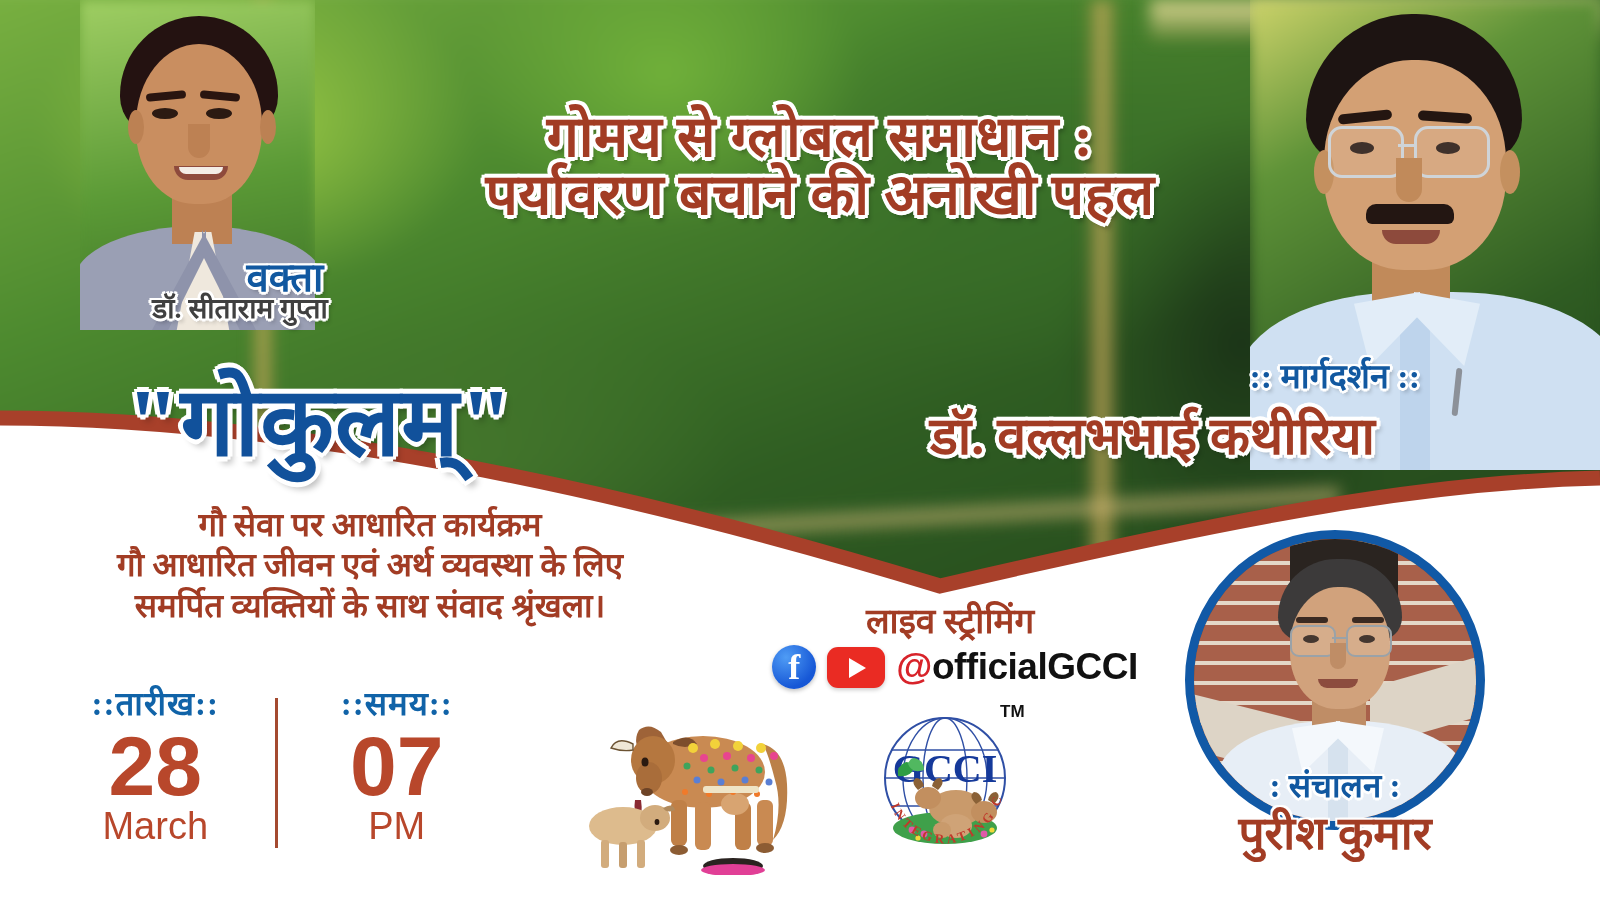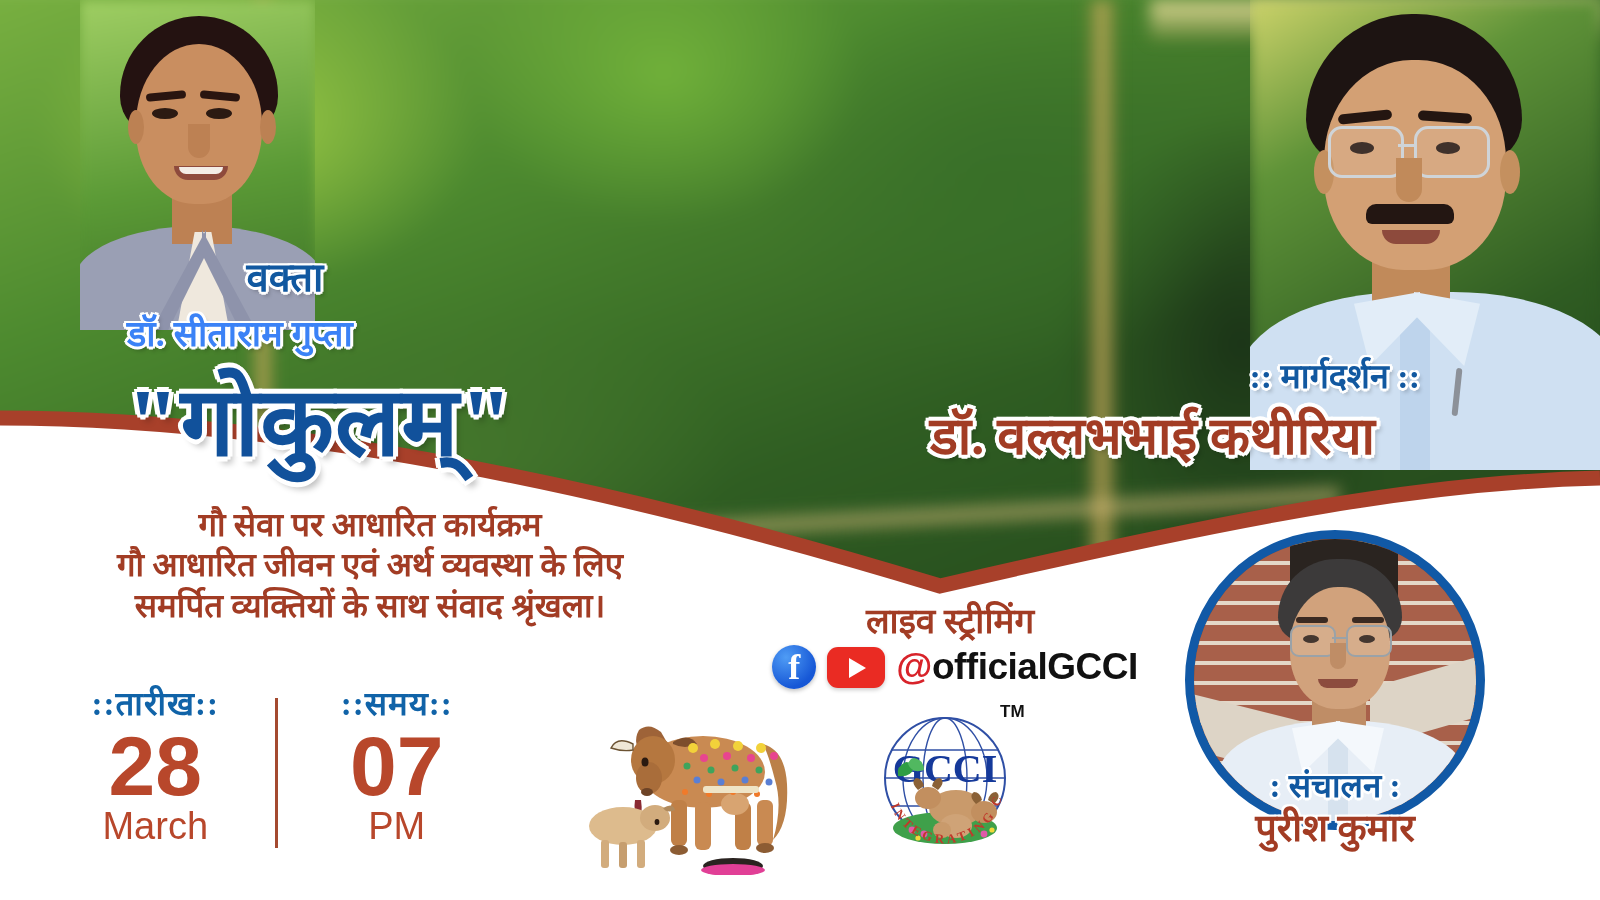--- a/index.html
+++ b/index.html
@@ -83,22 +83,22 @@
   .headline{position:absolute;left:380px;top:108px;width:880px;text-align:center;line-height:1.02;}
   .headline div{font-family:"Liberation Serif",serif;font-weight:bold;font-size:57px;color:#a23c24;
     letter-spacing:.5px;
     text-shadow:-3px -3px 0 #fff,3px -3px 0 #fff,-3px 3px 0 #fff,3px 3px 0 #fff,
                 0 -4px 0 #fff,0 4px 0 #fff,-4px 0 0 #fff,4px 0 0 #fff, 4px 6px 5px rgba(0,0,0,.30);}
 
   
   .sp-role{position:absolute;left:120px;top:248px;width:330px;text-align:center;
     font-family:"Liberation Serif",serif;font-weight:bold;font-size:40px;color:#1158a0;
     text-shadow:-2px -2px 0 #fff,2px -2px 0 #fff,-2px 2px 0 #fff,2px 2px 0 #fff,0 3px 0 #fff,3px 0 0 #fff,-3px 0 0 #fff,3px 4px 4px rgba(0,0,0,.28);}
-  .sp-name{position:absolute;left:0px;top:308px;width:480px;text-align:center;
-    font-family:"Liberation Serif",serif;font-weight:bold;font-size:36px;color:#3b82f6;
+  .sp-name{position:absolute;left:0px;top:288px;width:480px;text-align:center;
+    font-family:"Liberation Serif",serif;font-weight:bold;font-size:28px;color:#404040;
     text-shadow:-2px -2px 0 #fff,2px -2px 0 #fff,-2px 2px 0 #fff,2px 2px 0 #fff,0 3px 0 #fff,3px 0 0 #fff,-3px 0 0 #fff,3px 4px 4px rgba(0,0,0,.28);}
   .sp-title{position:absolute;left:10px;top:352px;width:620px;text-align:center;
     font-family:"Liberation Serif",serif;font-weight:bold;font-size:96px;color:#11519b;letter-spacing:1px;
     text-shadow:-3px -3px 0 #fff,3px -3px 0 #fff,-3px 3px 0 #fff,3px 3px 0 #fff,0 -5px 0 #fff,0 5px 0 #fff,-5px 0 0 #fff,5px 0 0 #fff,5px 7px 6px rgba(0,0,0,.25);}
 
   
   .gd-role{position:absolute;left:900px;top:352px;width:520px;text-align:right;
     font-family:"Liberation Serif",serif;font-weight:bold;font-size:34px;color:#1158a0;
     text-shadow:-2px -2px 0 #fff,2px -2px 0 #fff,-2px 2px 0 #fff,2px 2px 0 #fff,0 3px 0 #fff,3px 0 0 #fff,-3px 0 0 #fff,3px 4px 4px rgba(0,0,0,.28);}
   .gd-name{position:absolute;left:930px;top:398px;width:700px;text-align:left;white-space:nowrap;
@@ -161,21 +161,21 @@
   .h-mouth{position:absolute;left:124px;top:140px;width:40px;height:9px;border-radius:0 0 20px 20px;background:#8c4c3e;}
   .h-neck{position:absolute;left:118px;top:160px;width:54px;height:34px;background:#bf8d66;}
   .h-shirt{position:absolute;left:24px;top:182px;width:248px;height:120px;background:#e7eef6;border-radius:46% 46% 0 0;}
   .h-plk{position:absolute;left:134px;top:190px;width:20px;height:114px;background:#d6e2ee;}
   .h-colL{position:absolute;left:98px;top:182px;width:48px;height:52px;background:#f4f8fc;clip-path:polygon(100% 0,100% 30%,22% 100%,0 14%);}
   .h-colR{position:absolute;left:142px;top:182px;width:48px;height:52px;background:#f4f8fc;clip-path:polygon(0 0,0 30%,78% 100%,100% 14%);}
   .host-role{position:absolute;left:1165px;top:762px;width:340px;text-align:center;
     font-family:"Liberation Serif",serif;font-weight:bold;font-size:33px;color:#1158a0;
     text-shadow:-2px -2px 0 #fff,2px -2px 0 #fff,-2px 2px 0 #fff,2px 2px 0 #fff,0 3px 0 #fff,3px 0 0 #fff,-3px 0 0 #fff;}
   .host-name{position:absolute;left:1155px;top:800px;width:360px;text-align:center;
-    font-family:"Liberation Serif",serif;font-weight:bold;font-size:38px;color:#a23c24;
+    font-family:"Liberation Serif",serif;font-weight:bold;font-size:46px;color:#a23c24;
     text-shadow:-2px -2px 0 #fff,2px -2px 0 #fff,-2px 2px 0 #fff,2px 2px 0 #fff,0 3px 0 #fff;}
 </style>
 </head>
 <body>
 
 <div class="poster">
 
   <div class="banner">
     <div class="bg-garden"></div>
     <div class="roof"></div>
@@ -226,20 +226,24 @@
       <div class="pr-mous"></div>
       <div class="pr-mouth"></div>
     </div>
   </div>
 
   <div class="white-zone"></div>
   <svg class="curve-stroke" viewBox="0 0 1600 900">
     <path d="M0,418 C250,418 560,470 940,586 C1260,512 1430,482 1600,478" fill="none" stroke="#a8402a" stroke-width="15"></path>
   </svg>
 
+  <div class="headline">
+    <div>गोमय से ग्लोबल समाधान :</div>
+    <div>पर्यावरण बचाने की अनोखी पहल</div>
+  </div>
 
   <div class="sp-role">वक्ता</div>
   <div class="sp-name">डॉ. सीताराम गुप्ता</div>
   <div class="sp-title">"गोकुलम्"</div>
 
   <div class="gd-role">:: मार्गदर्शन ::</div>
   <div class="gd-name">डॉ. वल्लभभाई कथीरिया</div>
 
   <div class="desc">
     <div>गौ सेवा पर आधारित कार्यक्रम</div>

